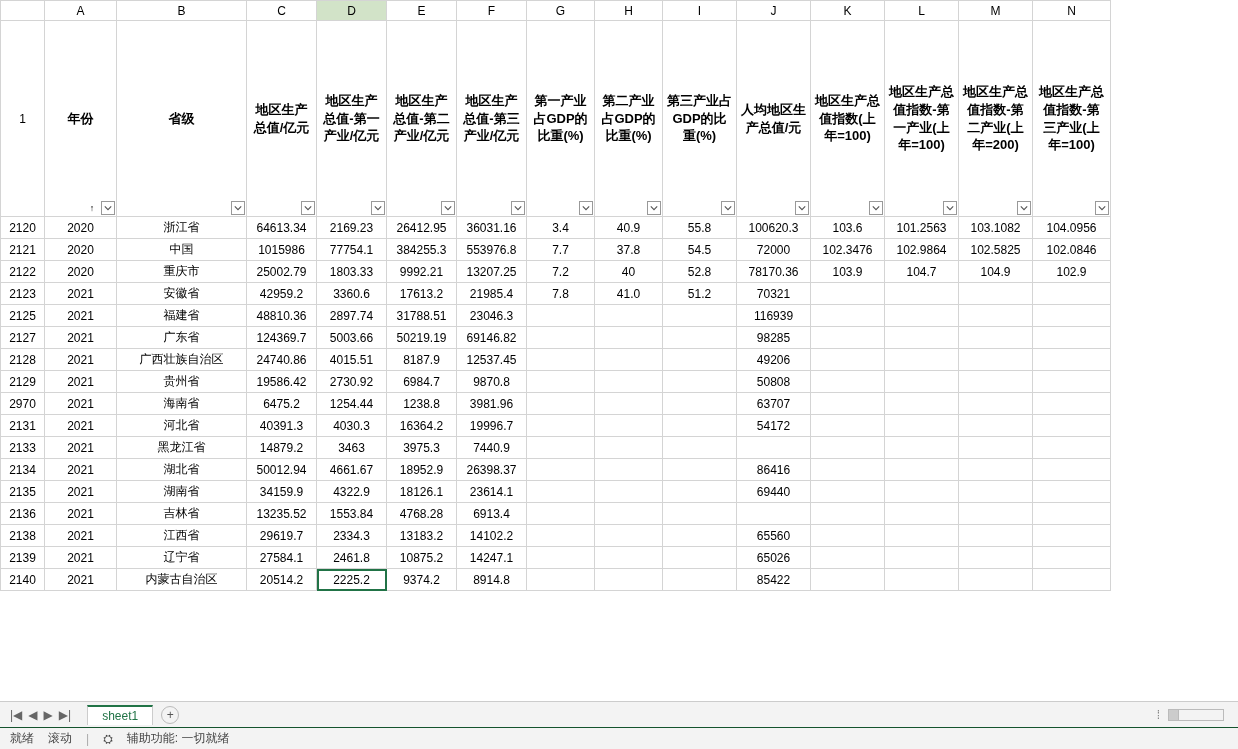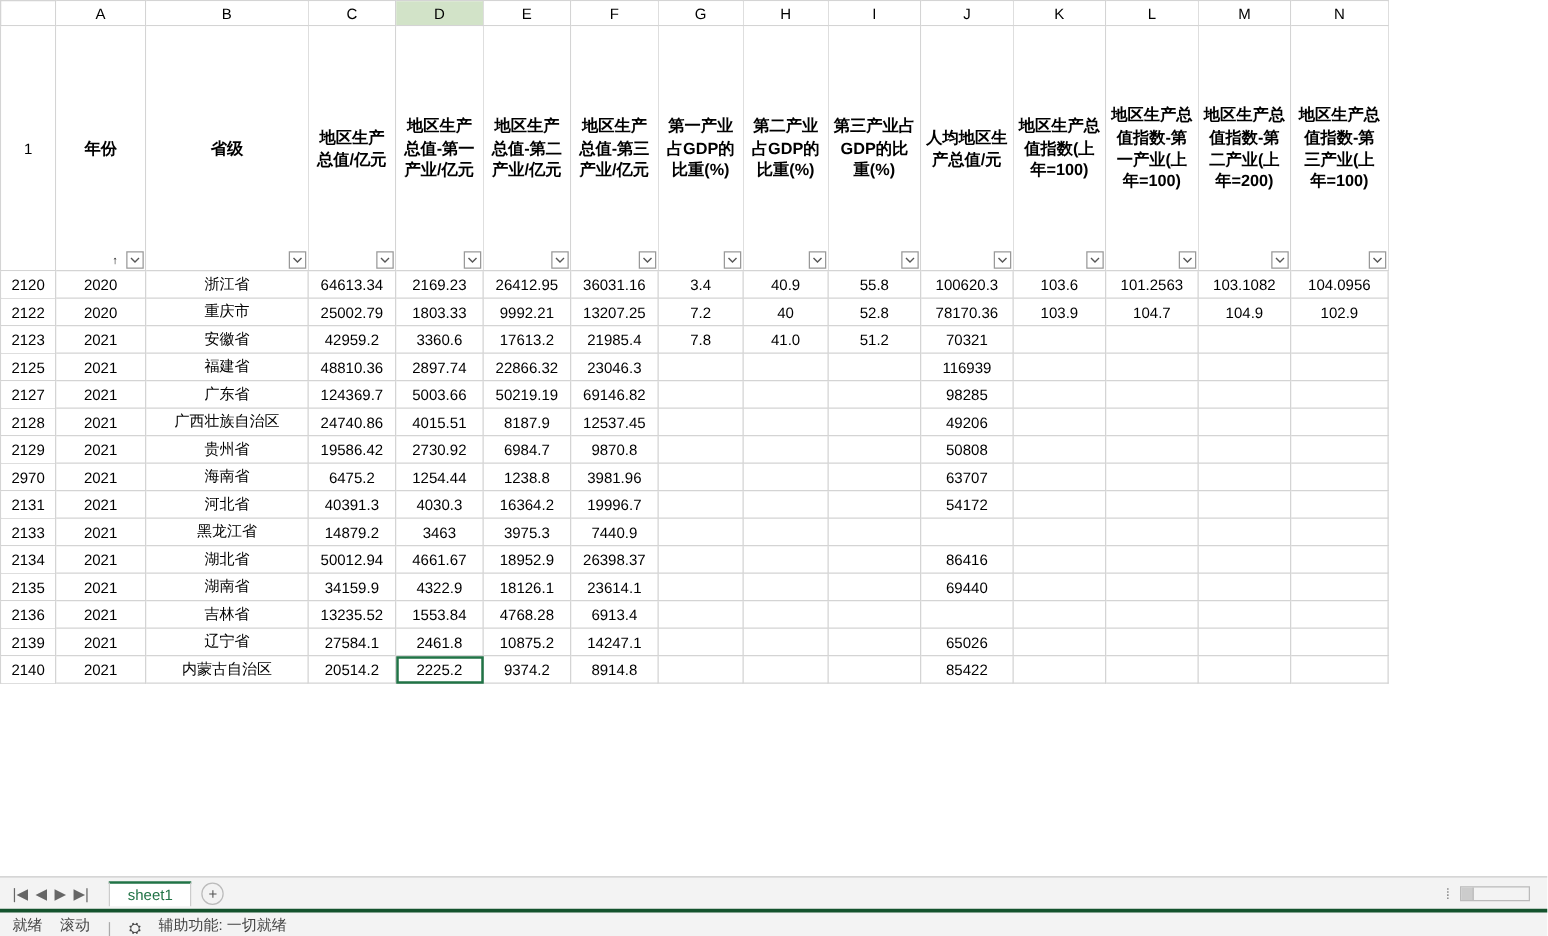--- a/index.html
+++ b/index.html
@@ -20,21 +20,21 @@
 .cA{width:72px}.cB{width:130px}.cC{width:70px}.cD{width:70px}.cE{width:70px}.cF{width:70px}.cG{width:68px}.cH{width:68px}.cI{width:74px}.cJ{width:74px}.cK{width:74px}.cL{width:74px}.cM{width:74px}.cN{width:78px}
 td.sel { outline: 2px solid #217346; outline-offset: -2px; }
 .tabstrip { display: flex; align-items: center; height: 26px; border-top: 1px solid #ccc; background: #f3f3f3; font-size: 12px; }
 .tabnav { display: flex; gap: 6px; padding: 0 10px; color: #666; }
 .tabnav span { cursor: pointer; }
 .tab { padding: 2px 14px; background: #fff; border: 1px solid #ccc; border-bottom: none; border-top: 2px solid #217346; margin-left: 6px; color: #217346; }
 .addsheet { margin-left: 8px; width: 18px; height: 18px; border: 1px solid #bbb; border-radius: 50%; display: flex; align-items: center; justify-content: center; color: #555; cursor: pointer; }
 .hmini { margin-left: auto; display: flex; align-items: center; gap: 8px; padding-right: 14px; color: #888; }
 .miniscroll { width: 56px; height: 12px; border: 1px solid #bbb; display: flex; }
 .miniscroll .thumb { width: 10px; background: #ccc; border-right: 1px solid #bbb; }
-.status { height: 22px; display: flex; align-items: flex-end; gap: 14px; padding: 0 10px; background: #f3f3f3; border-top: 3px solid #14532d; font-size: 12px; color: #444; }
+.status { height: 22px; display: flex; align-items: center; gap: 14px; padding: 0 10px; background: #f3f3f3; border-top: 1px solid #14532d; font-size: 12px; color: #444; }
 .status .sep { color: #aaa; }
 </style>
 </head>
 <body>
 
 <div class="app">
   <div class="grid-wrap">
     <table class="grid">
       <colgroup>
         <col style="width:44px">
@@ -157,20 +157,37 @@
             <td>3.4</td>
             <td>40.9</td>
             <td>55.8</td>
             <td>100620.3</td>
             <td>103.6</td>
             <td>101.2563</td>
             <td>103.1082</td>
             <td>104.0956</td>
           </tr>
           <tr class="data-row">
+            <th class="rowhdr">2121</th>
+            <td>2020</td>
+            <td>中国</td>
+            <td>1015986</td>
+            <td>77754.1</td>
+            <td>384255.3</td>
+            <td>553976.8</td>
+            <td>7.7</td>
+            <td>37.8</td>
+            <td>54.5</td>
+            <td>72000</td>
+            <td>102.3476</td>
+            <td>102.9864</td>
+            <td>102.5825</td>
+            <td>102.0846</td>
+          </tr>
+          <tr class="data-row">
             <th class="rowhdr">2122</th>
             <td>2020</td>
             <td>重庆市</td>
             <td>25002.79</td>
             <td>1803.33</td>
             <td>9992.21</td>
             <td>13207.25</td>
             <td>7.2</td>
             <td>40</td>
             <td>52.8</td>
@@ -196,21 +213,21 @@
             <td></td>
             <td></td>
             <td></td>
           </tr>
           <tr class="data-row">
             <th class="rowhdr">2125</th>
             <td>2021</td>
             <td>福建省</td>
             <td>48810.36</td>
             <td>2897.74</td>
-            <td>22866.32</td>
+            <td>31788.51</td>
             <td>23046.3</td>
             <td></td>
             <td></td>
             <td></td>
             <td>116939</td>
             <td></td>
             <td></td>
             <td></td>
             <td></td>
           </tr>
@@ -355,20 +372,37 @@
             <td>2021</td>
             <td>吉林省</td>
             <td>13235.52</td>
             <td>1553.84</td>
             <td>4768.28</td>
             <td>6913.4</td>
             <td></td>
             <td></td>
             <td></td>
             <td></td>
+            <td></td>
+            <td></td>
+            <td></td>
+            <td></td>
+          </tr>
+          <tr class="data-row">
+            <th class="rowhdr">2138</th>
+            <td>2021</td>
+            <td>江西省</td>
+            <td>29619.7</td>
+            <td>2334.3</td>
+            <td>13183.2</td>
+            <td>14102.2</td>
+            <td></td>
+            <td></td>
+            <td></td>
+            <td>65560</td>
             <td></td>
             <td></td>
             <td></td>
             <td></td>
           </tr>
           <tr class="data-row">
             <th class="rowhdr">2139</th>
             <td>2021</td>
             <td>辽宁省</td>
             <td>27584.1</td>

